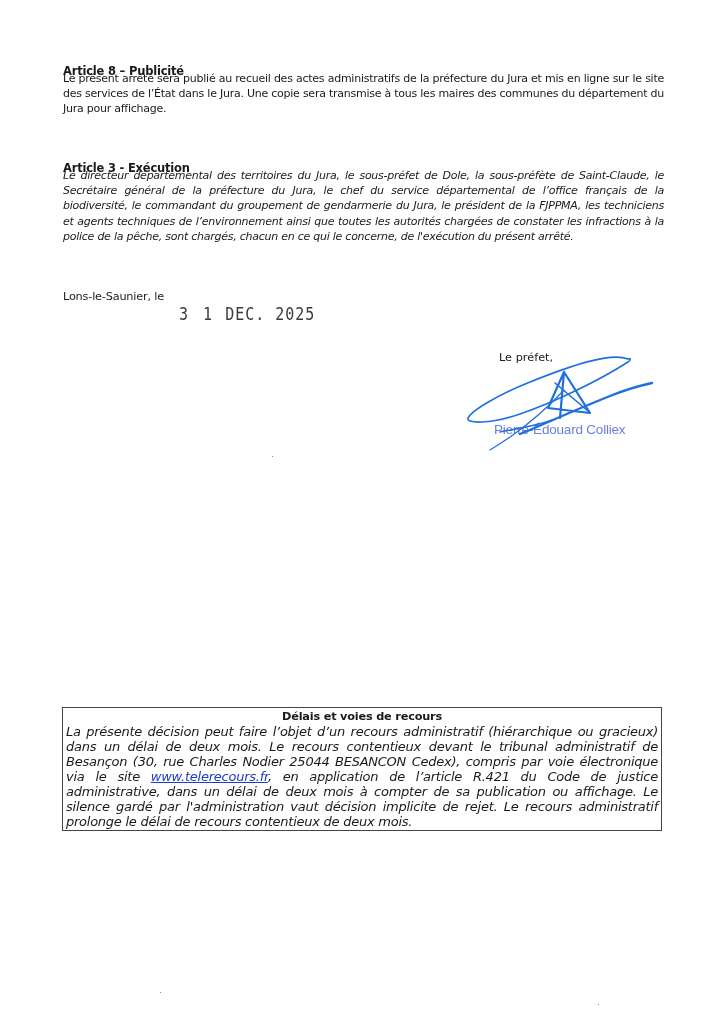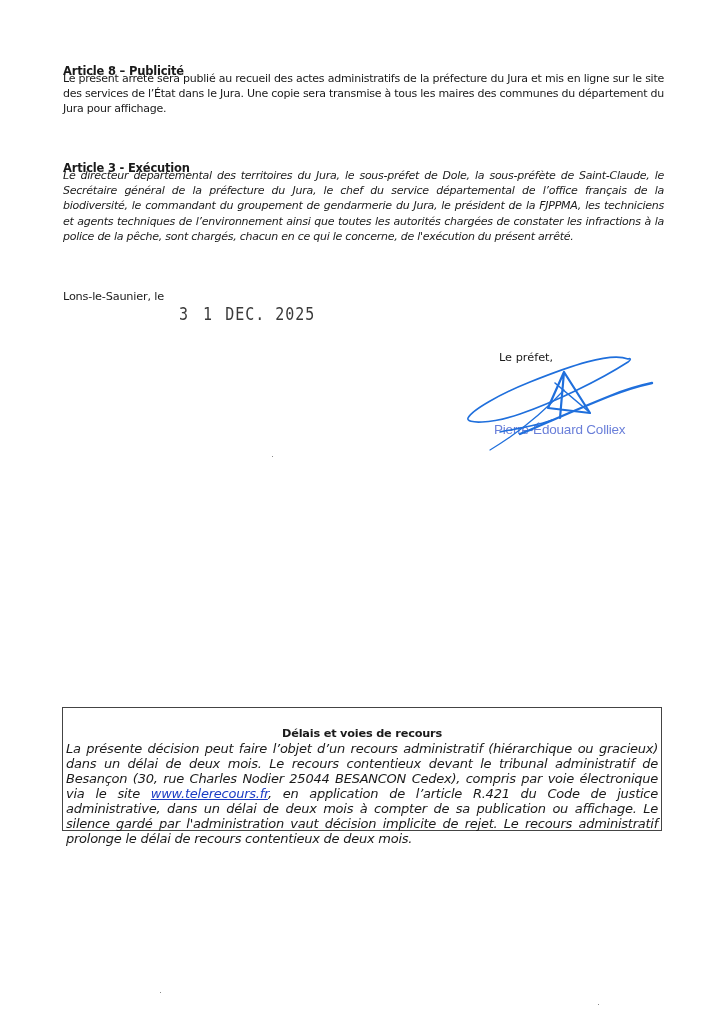--- a/index.html
+++ b/index.html
@@ -12,21 +12,21 @@
   .para p { margin: 0; }
   .place { position: absolute; left: 63px; top: 290px; font-size: 11.3px; letter-spacing: -0.2px; }
   .stamp { position: absolute; left: 179px; top: 304px; font-family: "DejaVu Sans Mono", monospace;
            font-size: 15px; color: #3a3a3a; letter-spacing: 1px; transform: scaleY(1.15); transform-origin: left top; }
   .stamp .d { letter-spacing: 3px; }
   .signer-title { position: absolute; left: 499px; top: 351px; font-size: 11.3px; }
   .signature { position: absolute; left: 460px; top: 350px; width: 200px; height: 110px; }
   .sig-name { position: absolute; left: 494px; top: 422px; font-family: "Liberation Sans", sans-serif;
               font-size: 13.5px; color: #6a7fd9; letter-spacing: -0.2px; }
   .box { position: absolute; left: 62px; top: 707px; width: 600px; height: 124px;
-         border: 1px solid #444; box-sizing: border-box; padding: 18px 3px 0 3px; }
+         border: 1px solid #444; box-sizing: border-box; padding: 1px 3px 0 3px; }
   .box-title { text-align: center; font-weight: bold; font-size: 11.3px; line-height: 15px; letter-spacing: -0.2px; }
   .box-body { font-size: 13px; line-height: 15px; text-align: justify; letter-spacing: -0.25px; font-style: italic; }
   .box-body a { color: #1a3cc4; text-decoration: underline; }
   .pager { position: absolute; left: 639px; top: 978px; font-size: 11px; color: #222; margin-top: 44px; }
   .speck { position: absolute; width: 1px; height: 1px; background: #888; }
 </style>
 </head>
 <body>
 
 <div class="page">

